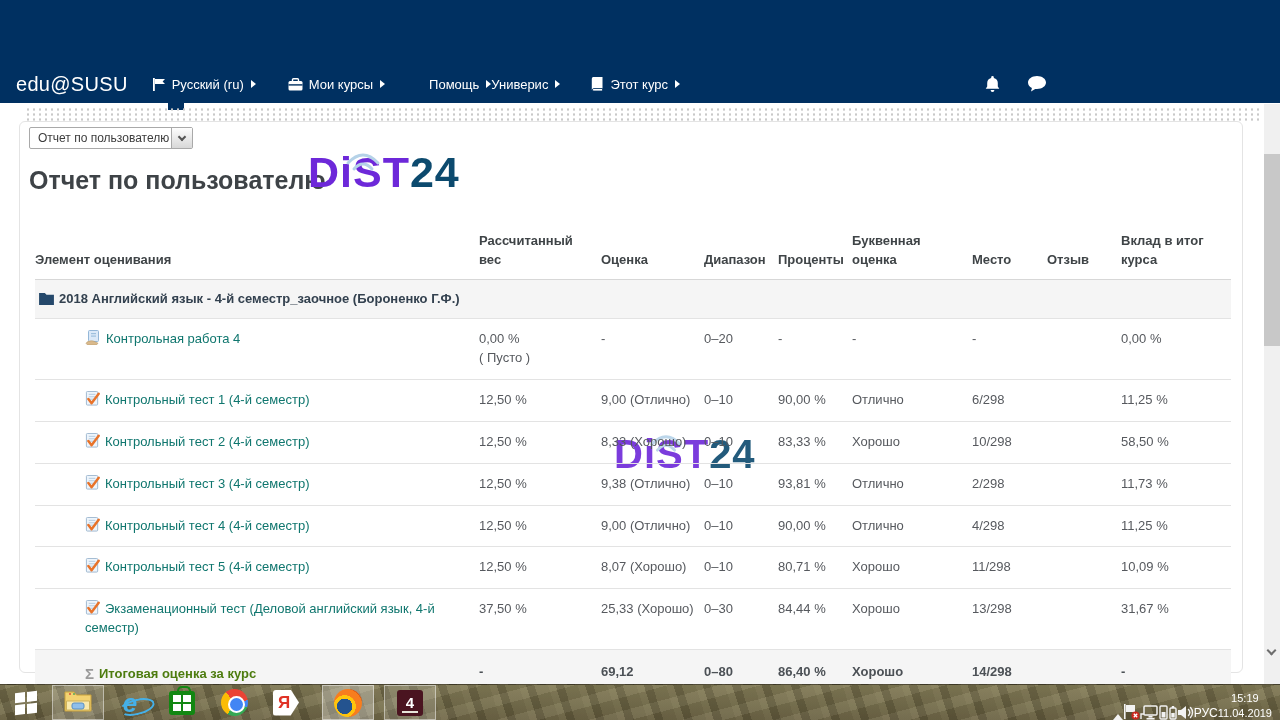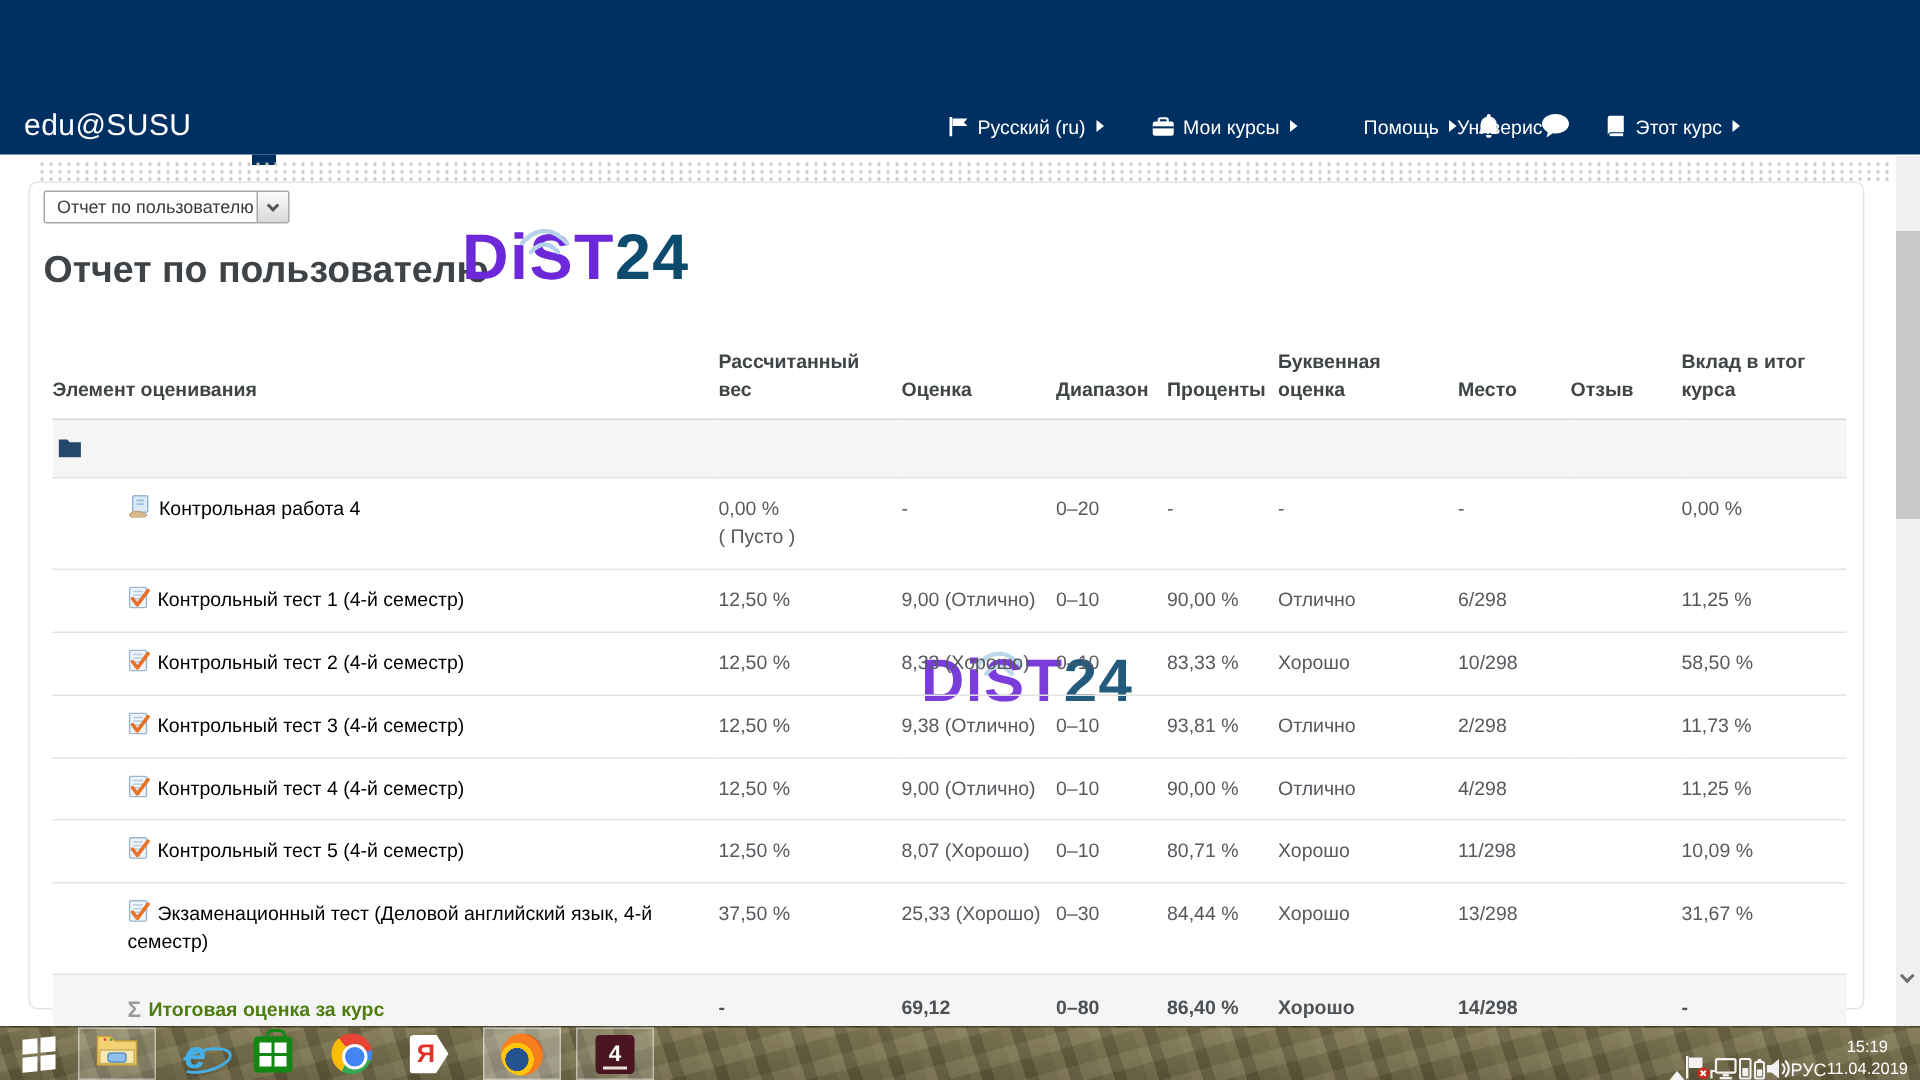--- a/index.html
+++ b/index.html
@@ -3,21 +3,21 @@
 <meta charset="utf-8">
 <style>
   * { margin:0; padding:0; box-sizing:border-box; }
   html,body { background:#9a9a9a; }
   .screen {
     position:relative; width:1280px; height:720px; overflow:hidden;
     background:#ffffff; font-family:"Liberation Sans", sans-serif;
   }
   
   .topbar { position:absolute; top:0; left:0; width:1280px; height:103px; background:#003061; }
-  .topbar-row { position:absolute; left:0; top:70px; width:1160px; height:28px; display:flex; align-items:center;justify-content:space-between; }
+  .topbar-row { position:absolute; left:0; top:70px; width:1160px; height:28px; display:flex; align-items:center; }
   .logo { margin-left:16px; font-size:20px; color:#ffffff; letter-spacing:.3px; }
   .nav { display:flex; align-items:center; margin-left:24px; }
   .nav-item { display:flex; align-items:center; color:#ffffff; font-size:13px; cursor:pointer; white-space:nowrap; }
   .nav-item .nicon { margin-right:6px; display:inline-flex; }
   .caret-right { width:0; height:0; border-left:5px solid #fff; border-top:4px solid transparent; border-bottom:4px solid transparent; margin-left:7px; }
   .m1{margin-left:0} .m2{margin-left:32px} .m3{margin-left:44px} .m4{} .m5{margin-left:30px}
   .hdr-icon { position:absolute; top:6px; cursor:pointer; }
   .hdr-bell { left:984px; } .hdr-chat { left:1028px; }
   .nav-notch { position:absolute; top:103px; left:168px; width:16px; height:7px; background:#003061; }
   
@@ -48,21 +48,21 @@
   table.grades th { vertical-align:bottom; text-align:left; font-size:13px; font-weight:bold; color:#3f4447;
     padding:0 8px 9px 0; height:53px; line-height:1.45; border-bottom:1px solid #d7d7d7; }
   table.grades td { vertical-align:top; text-align:left; font-size:13px; color:#56595e;
     padding:11px 8px 11px 0; line-height:1.45; border-bottom:1px solid #e3e3e3; white-space:pre-line; }
   td.cell-name { white-space:normal; }
   tr.row-category td { background:#f5f5f5; padding-top:10px; padding-bottom:10px; }
   tr.row-category td.cell-name { padding-left:4px; }
   tr.row-item td.cell-name, tr.row-total td.cell-name { padding-left:50px; }
   tr.row-total td { background:#f5f5f5; font-weight:bold; color:#4c5156; padding-top:13px; padding-bottom:26px; border-bottom:none; }
   .name-category { font-weight:bold; color:#33414f; }
-  .name-item { color:#000000; text-decoration:none; }
+  .name-item { color:#0f766e; text-decoration:none; }
   .name-total { font-weight:bold; color:#4d7c0f; }
   .ticon { display:inline-block; margin-right:5px; }
   .ticon svg { vertical-align:-2px; }
   .sigma-glyph { font-size:15px; font-weight:bold; color:#9a9a9a; vertical-align:-1px; }
   
   .sb { position:absolute; right:0; top:104px; width:16px; height:580px; background:#f0f0f0; }
   .sb-thumb { position:absolute; left:0; width:16px; top:50px; height:192px; background:#c8c8c8; cursor:pointer; }
   .sb-arrow { position:absolute; left:4px; top:543px; width:7px; height:7px;
     border-right:2px solid #6e6e6e; border-bottom:2px solid #6e6e6e; transform:rotate(45deg); cursor:pointer; }
   
@@ -223,21 +223,21 @@
           <th>Буквенная оценка</th>
           <th>Место</th>
           <th>Отзыв</th>
           <th>Вклад в итог курса</th>
         </tr>
       </thead>
       <tbody>
           <tr class="row-category">
             <td class="cell-name"><span class="ticon"><svg width="15" height="13" viewBox="0 0 16 14">
                   <path fill="#25486b" d="M0 1h6.2L8 3h8v11H0z"></path>
-                </svg></span></td>
+                </svg></span><span class="name-category">2018 Английский язык - 4-й семестр_заочное (Бороненко Г.Ф.)</span></td>
             <td></td>
             <td></td>
             <td></td>
             <td></td>
             <td></td>
             <td></td>
             <td></td>
             <td></td>
           </tr>
           <tr class="row-item">

